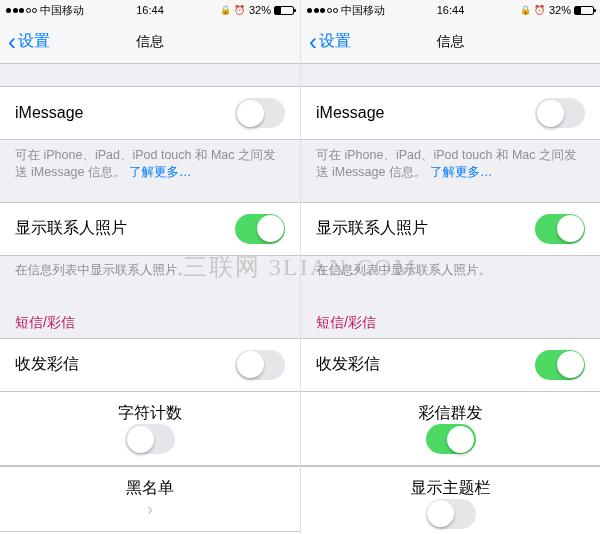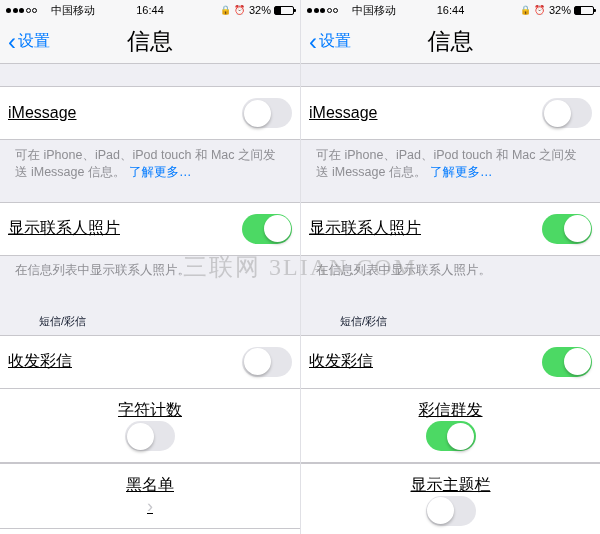--- a/index.html
+++ b/index.html
@@ -19,21 +19,21 @@
   .status-bar {
     height: 20px;
     background: #f7f7f8;
     display: flex;
     align-items: center;
     font-size: 11px;
     color: #000;
     padding: 0 6px;
     position: relative;
   }
-  .status-left { display: flex; align-items: center; gap: 14px; }
+  .status-left { display: flex; align-items: center; gap: 3px; }
   .dots { display: flex; gap: 1.5px; }
   .dot { width: 5px; height: 5px; border-radius: 50%; background: #000; }
   .dot.hollow { background: transparent; border: 0.8px solid #000; }
   .status-center { position: absolute; left: 0; right: 0; text-align: center; font-size: 11px; font-weight: 500; }
   .status-right { margin-left: auto; display: flex; align-items: center; gap: 3px; font-size: 11px; }
   .battery {
     width: 20px; height: 9px; border: 1px solid #000; border-radius: 2px; position: relative;
   }
   .battery::after { content: ""; position: absolute; right: -3px; top: 2px; width: 2px; height: 3px; background: #000; border-radius: 0 1px 1px 0; }
   .battery-fill { height: 100%; width: 32%; background: #000; }
@@ -43,56 +43,54 @@
     height: 44px;
     background: #f7f7f8;
     border-bottom: 0.5px solid #c8c7cc;
     display: flex;
     align-items: center;
     position: relative;
     padding: 0 8px;
   }
   .back { display: flex; align-items: center; color: #007aff; font-size: 16px; }
   .back-chevron { font-size: 24px; line-height: 1; margin-right: 2px; font-weight: 300; }
-  .nav-title { position: absolute; left: 0; right: 0; text-align: center; font-size: 23px; font-weight: 500; color: #000; }
+  .nav-title { position: absolute; left: 0; right: 0; text-align: center; font-size: 14px; font-weight: 500; color: #000; }
 
   
   .body { flex: 1; overflow: hidden; }
 
   
   .group-top-space { height: 22px; }
   .cell {
     background: #fff;
     min-height: 44px;
-    padding: 11px 8px;
+    padding: 11px 15px;
     display: flex;
     align-items: center;
     justify-content: space-between;
     font-size: 16px;
     color: #000;
     border-top: 0.5px solid #c8c7cc;
     border-bottom: 0.5px solid #c8c7cc;
     margin-bottom: -0.5px;
-    text-decoration: underline;
   }
   .cell + .cell { border-top: 0.5px solid #c8c7cc; flex-direction: column; }
   .cell .value { color: #8e8e93; font-size: 16px; display: flex; align-items: center; gap: 6px; }
   .chevron { color: #c7c7cc; font-size: 18px; font-weight: 300; }
   .footer {
     padding: 7px 15px 20px;
     font-size: 12.5px;
     color: #8e8e93;
     line-height: 1.4;
   }
   .footer a { color: #007aff; text-decoration: none; }
   .header-label {
     padding: 14px 15px 6px;
-    font-size: 11px;
-    color: #0f172a;
-    margin-left: 24px;
+    font-size: 14px;
+    color: #be185d;
   }
 
   
   .switch {
     width: 50px; height: 30px; border-radius: 15px; position: relative; background: #e5e5ea;
     transition: background .2s;
     flex-shrink: 0;
   }
   .switch.on { background: #4cd964; }
   .knob {

